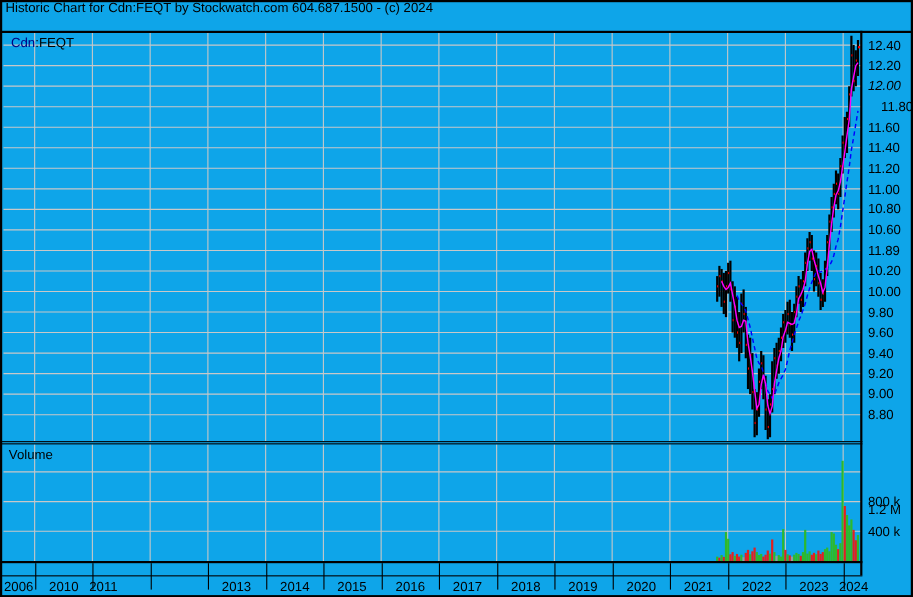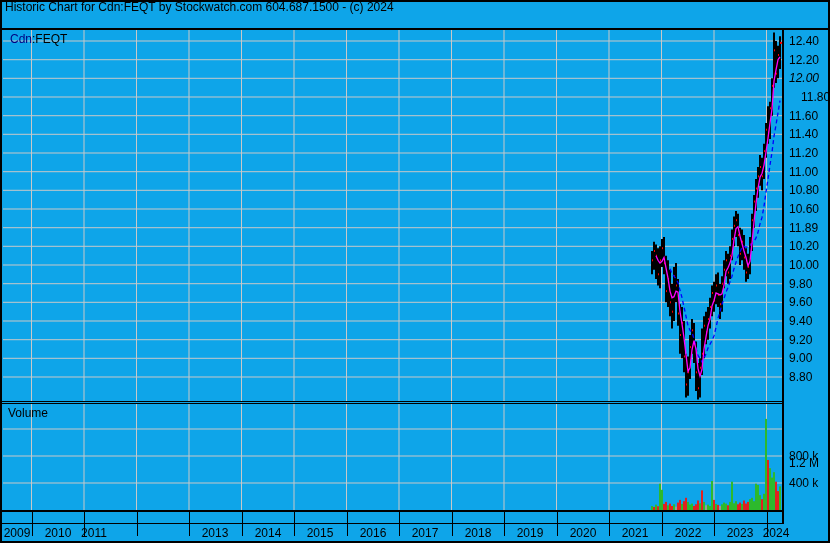--- a/index.html
+++ b/index.html
@@ -329,21 +329,21 @@
       <div class="tick" style="left: 399px; top: 512px; height: 24px;"></div>
       <div class="tick" style="left: 452px; top: 512px; height: 24px;"></div>
       <div class="tick" style="left: 504px; top: 512px; height: 24px;"></div>
       <div class="tick" style="left: 557px; top: 512px; height: 24px;"></div>
       <div class="tick" style="left: 609px; top: 512px; height: 24px;"></div>
       <div class="tick" style="left: 662px; top: 512px; height: 24px;"></div>
       <div class="tick" style="left: 714px; top: 512px; height: 24px;"></div>
       <div class="tick" style="left: 767px; top: 512px; height: 24px;"></div>
     </div>
   <div id="yearLabels">
-      <div class="year-label" style="left: 17px; top: 526px;">2009</div>
+      <div class="year-label" style="left: 17px; top: 526px;">2006</div>
       <div class="year-label" style="left: 58px; top: 526px;">2010</div>
       <div class="year-label" style="left: 94px; top: 526px;">2011</div>
       <div class="year-label" style="left: 163px; top: 526px; margin-top: 34px;">2012</div>
       <div class="year-label" style="left: 215px; top: 526px;">2013</div>
       <div class="year-label" style="left: 268px; top: 526px;">2014</div>
       <div class="year-label" style="left: 320px; top: 526px;">2015</div>
       <div class="year-label" style="left: 373px; top: 526px;">2016</div>
       <div class="year-label" style="left: 425px; top: 526px;">2017</div>
       <div class="year-label" style="left: 478px; top: 526px;">2018</div>
       <div class="year-label" style="left: 530px; top: 526px;">2019</div>

